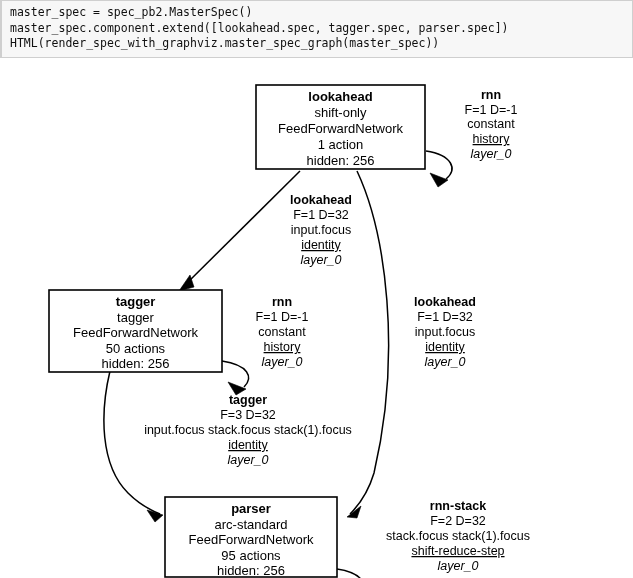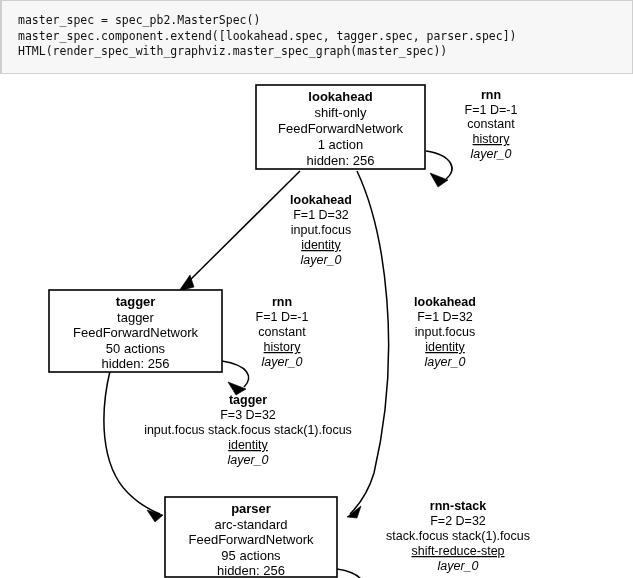--- a/index.html
+++ b/index.html
@@ -19,21 +19,21 @@
     left: 0;
     top: 0;
     width: 633px;
     box-sizing: border-box;
     background: #f7f7f7;
     border: 1px solid #cfcfcf;
     border-left: 2px solid #cfcfcf;
     padding: 4px 6px 5px 8px;
   }
   #code-cell pre {
-    margin: 8px;
+    margin: 0;
     font-family: "DejaVu Sans Mono", "Liberation Mono", monospace;
     font-size: 11.5px;
     line-height: 15.6px;
     color: #101010;
     white-space: pre;
     letter-spacing: 0px;
   }
   #graph-wrap {
     position: absolute;
     left: 0;

